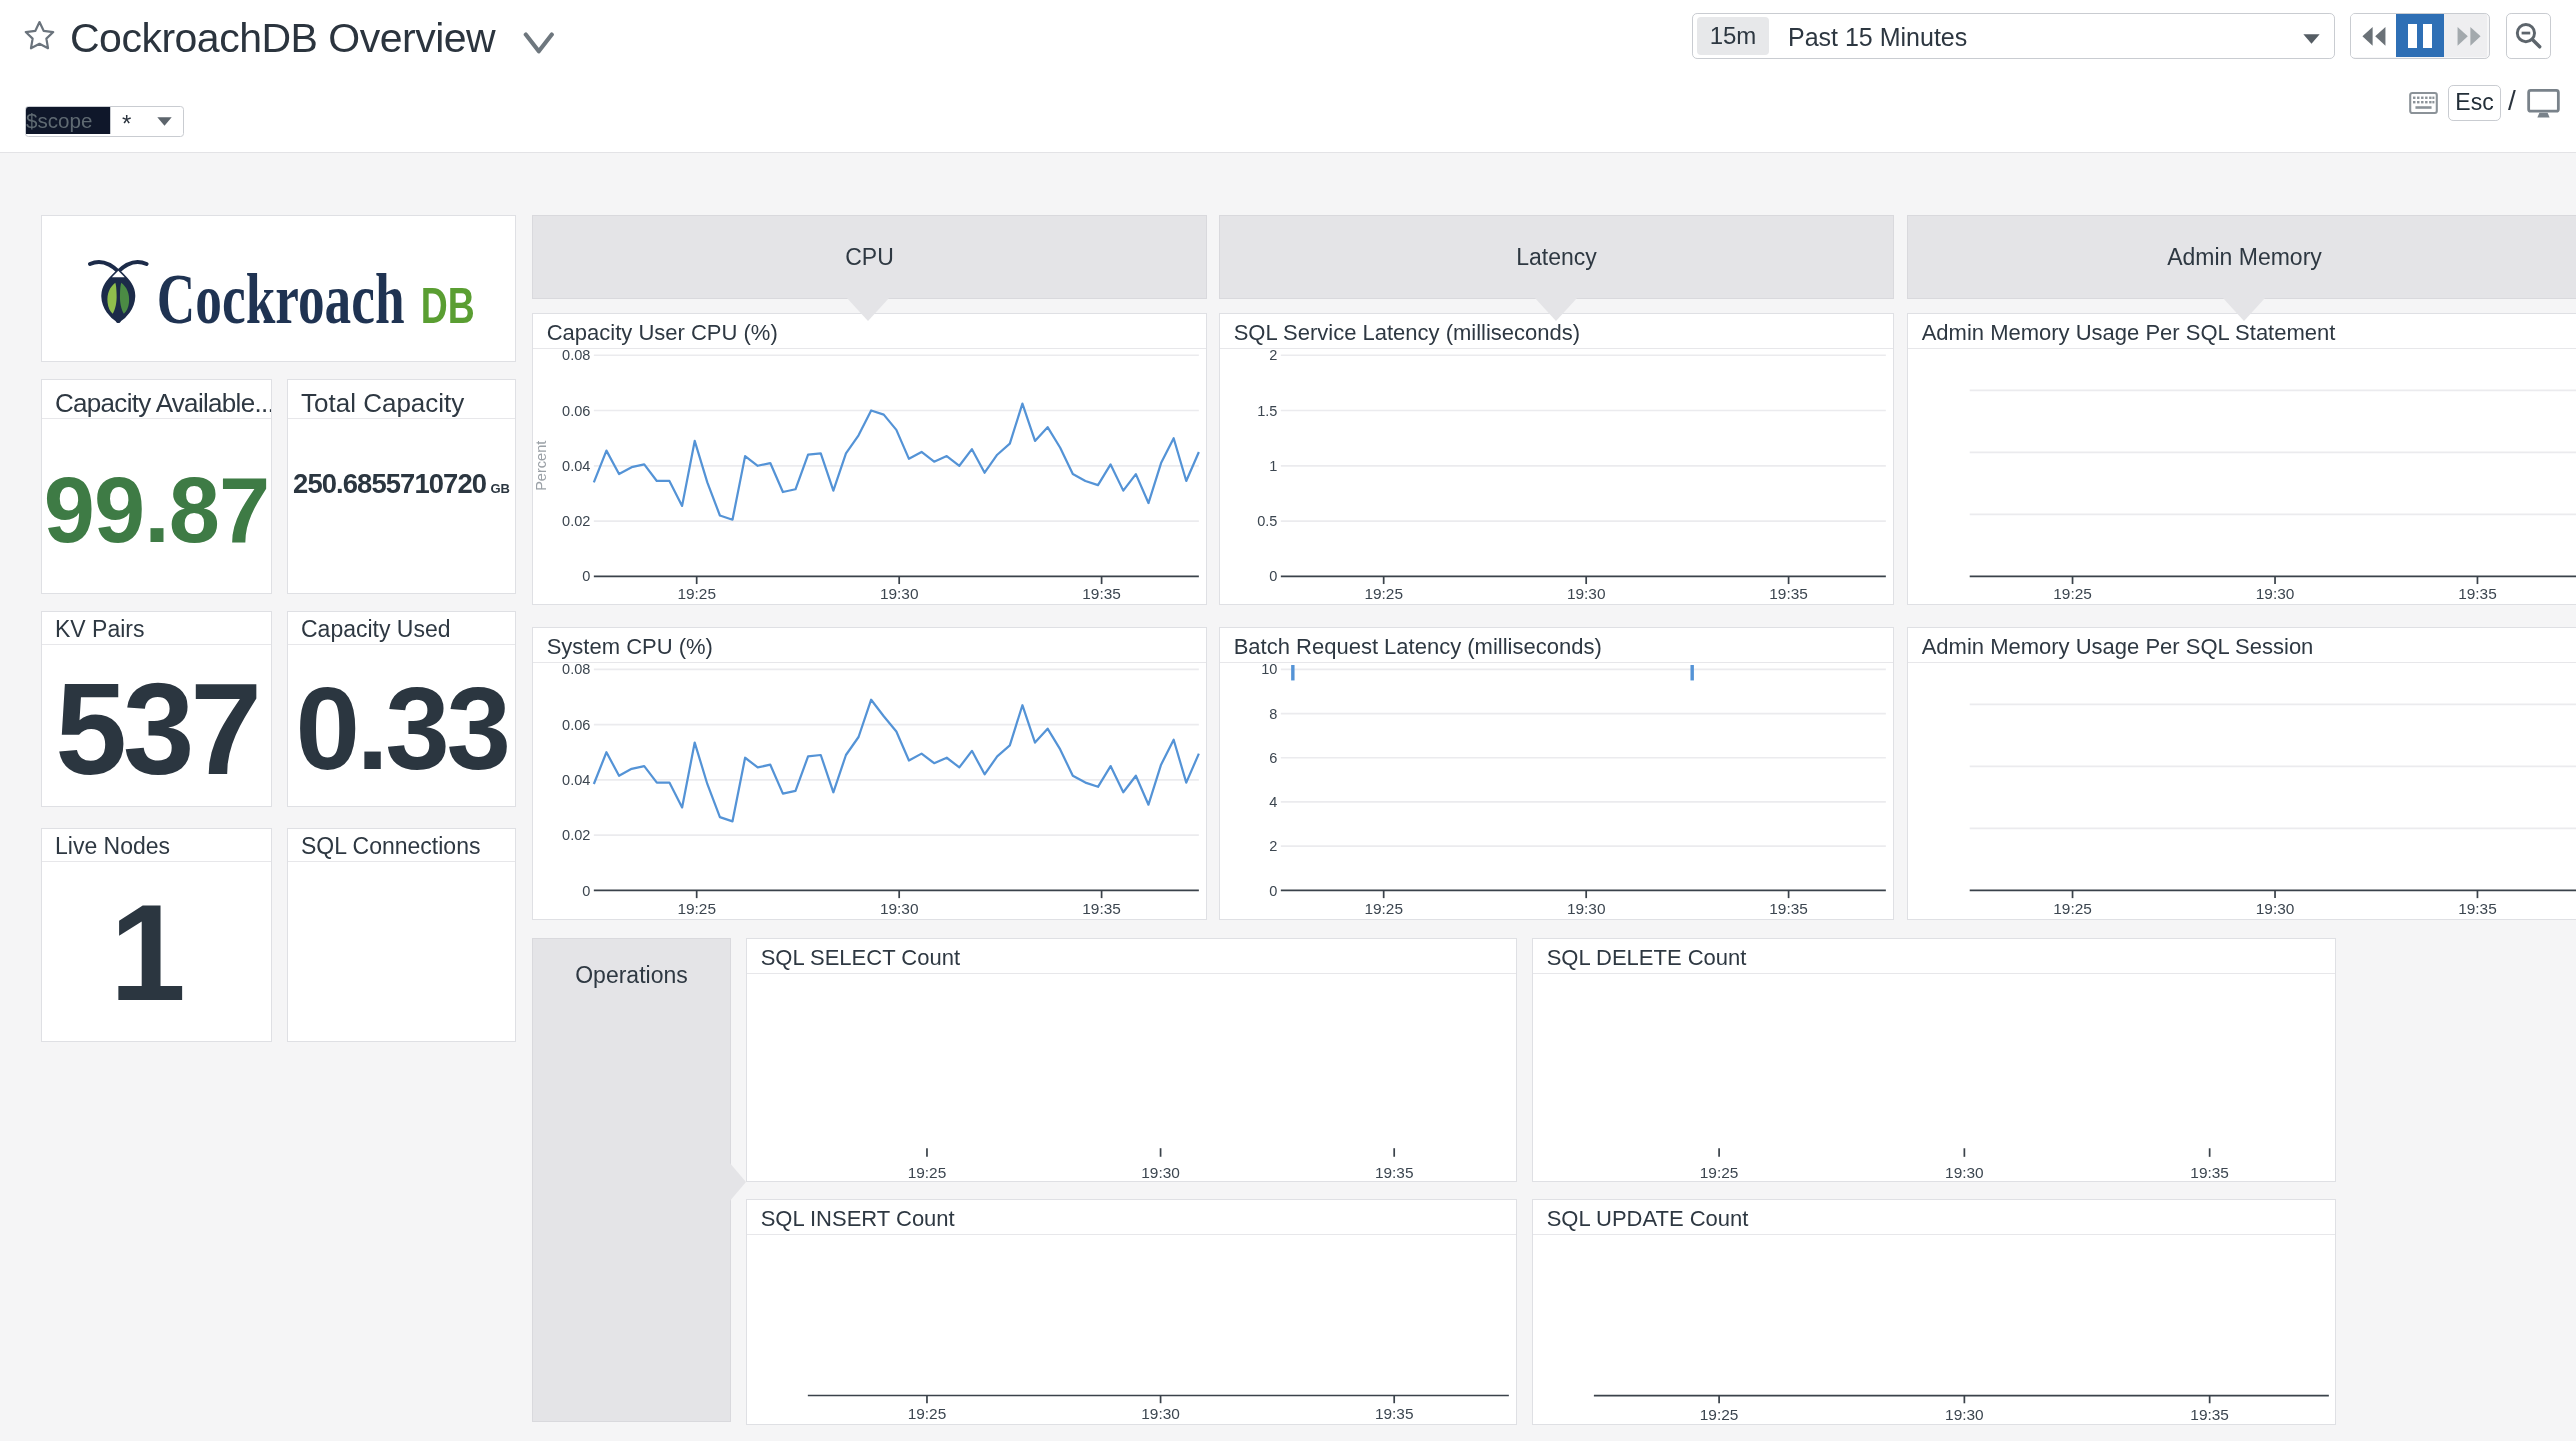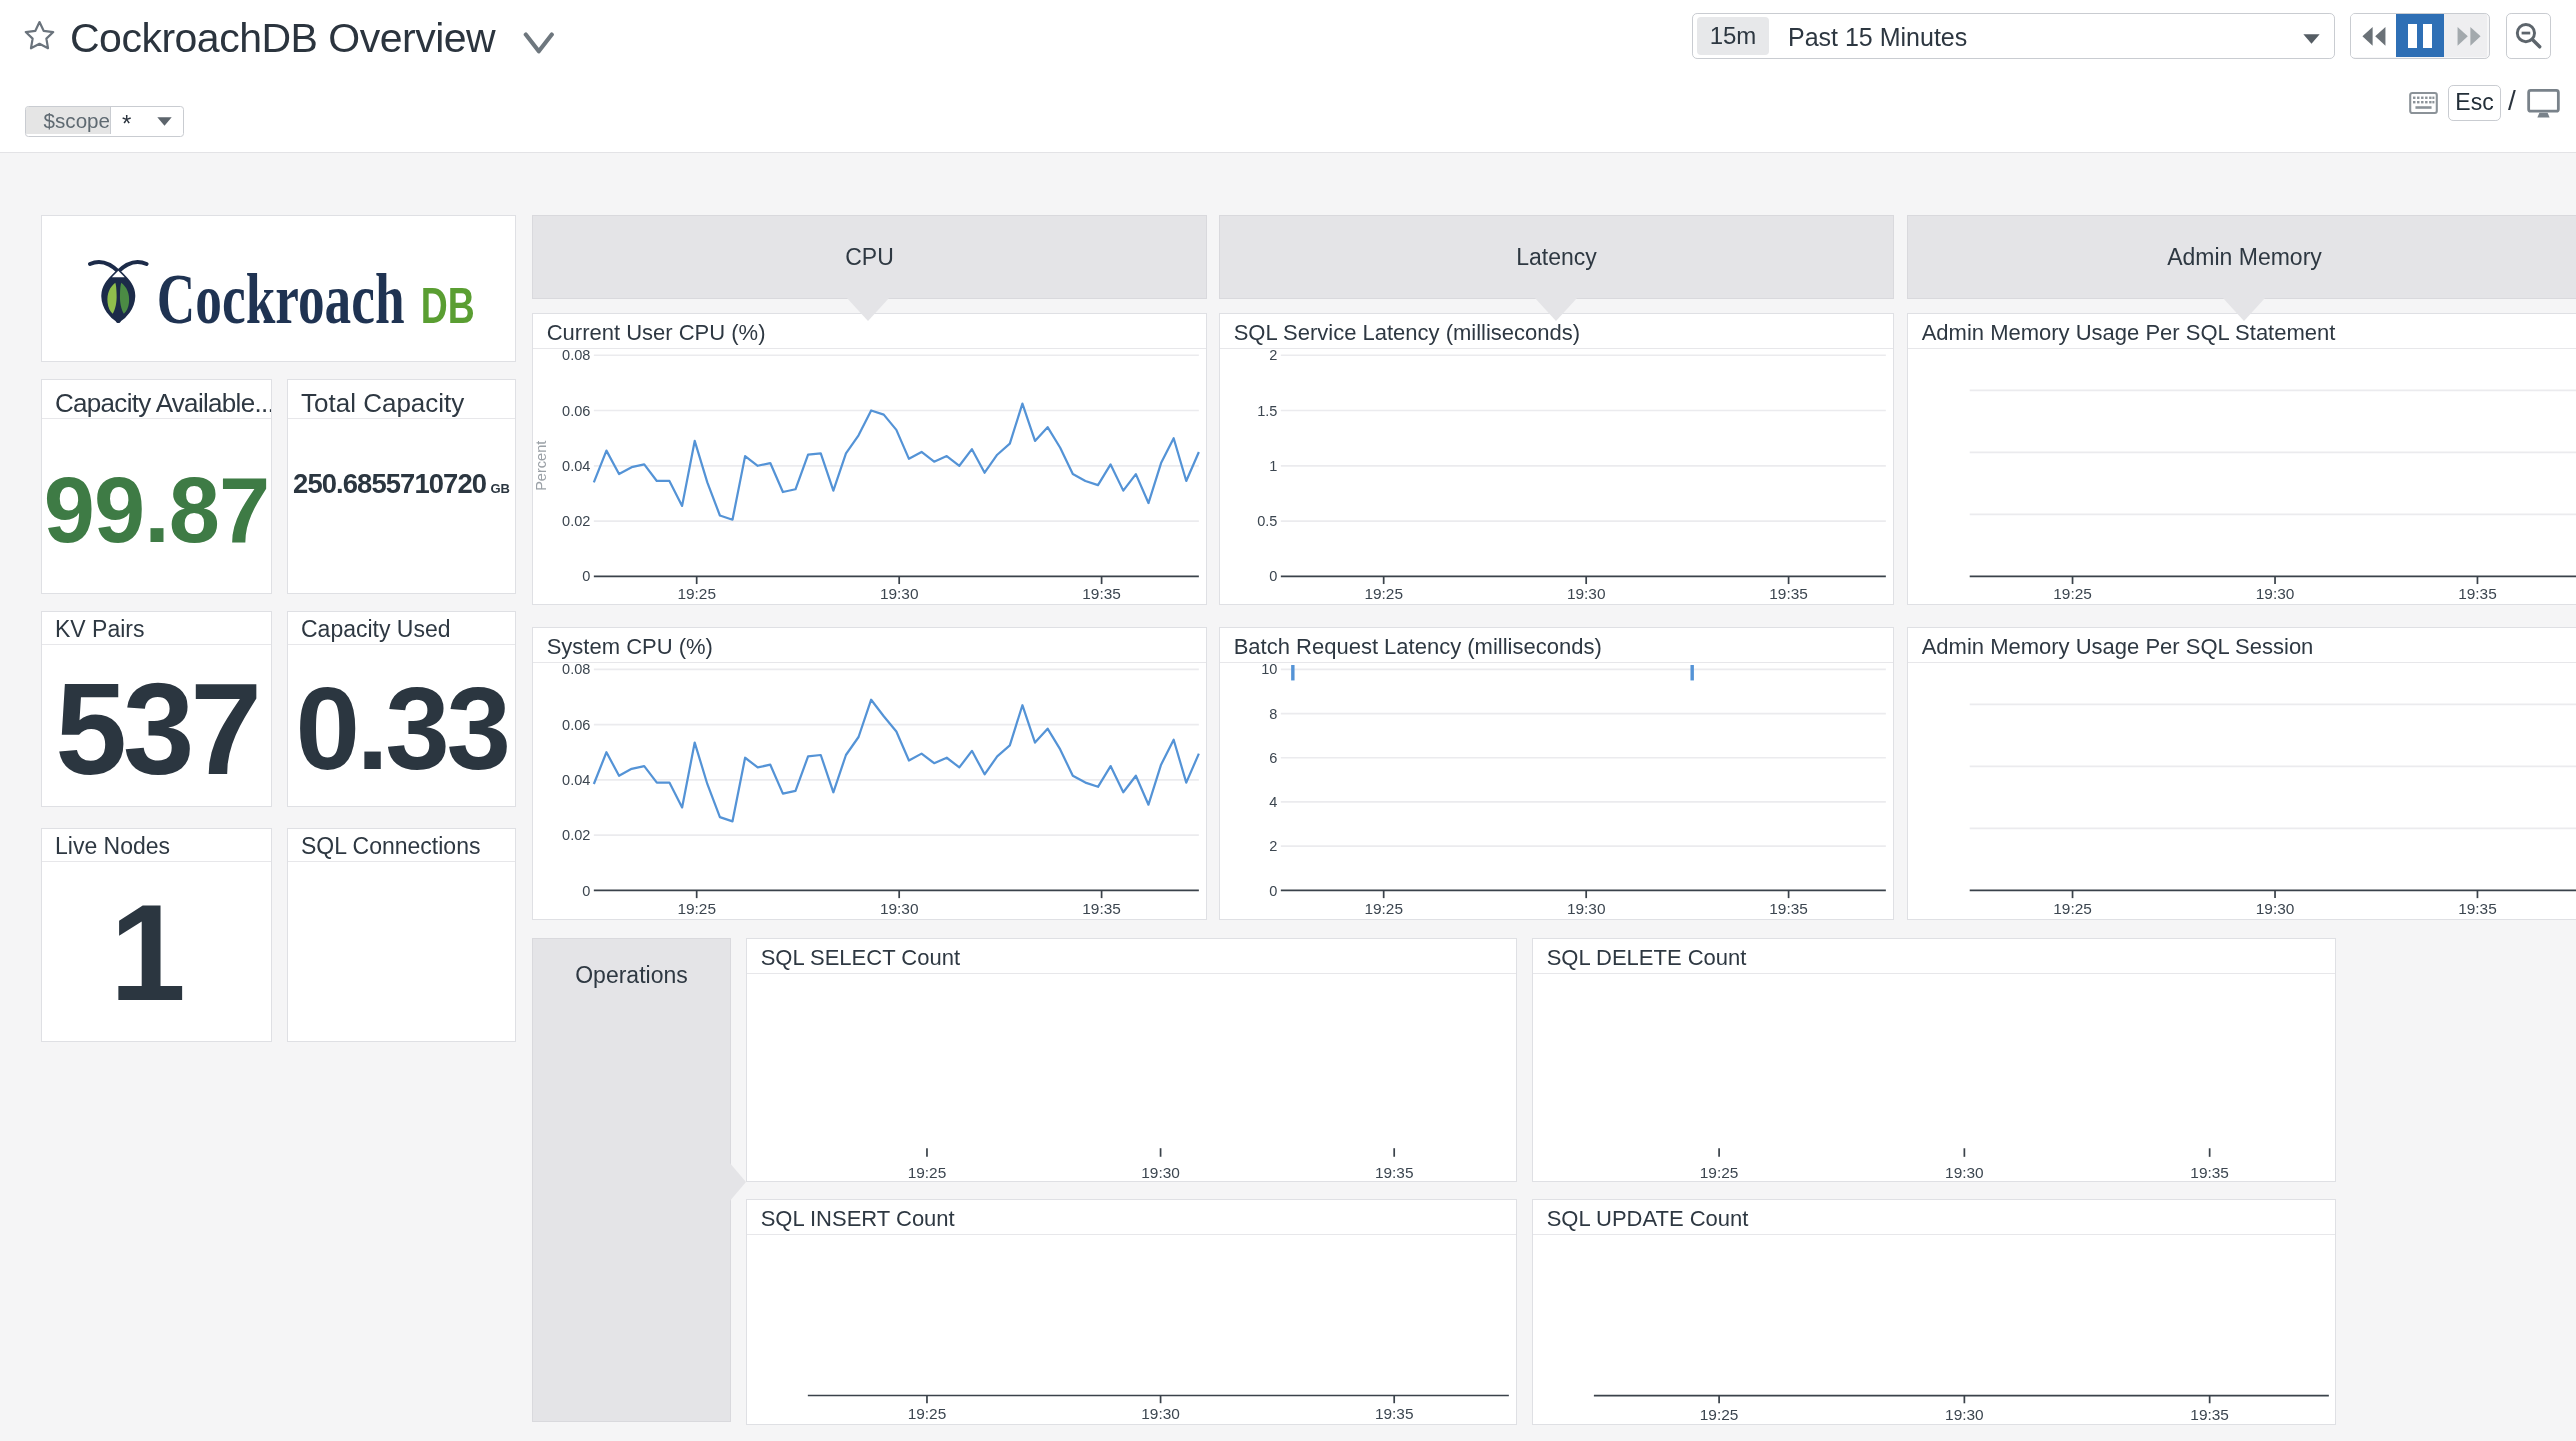--- a/index.html
+++ b/index.html
@@ -48,21 +48,21 @@
 <path d="M3 1 L15 12 L3 23 Z" fill="#a3a9ad"></path>
     <path d="M18 1 L30 12 L18 23 Z" fill="#a3a9ad"></path>
   </svg>
 <div class="abs" style="left:2506px;top:13px;width:45px;height:46px;background:#fff;border:1.7px solid #c9ccd1;border-radius:5.1px;z-index:3"></div>
 <svg class="abs" style="left:2513px;top:20.6px;z-index:4" width="31" height="31" viewBox="0 0 36 36">
 <circle cx="15" cy="14" r="10" fill="none" stroke="#5d656c" stroke-width="3.4"></circle>
 <line x1="10" y1="14" x2="20" y2="14" stroke="#5d656c" stroke-width="3.2"></line>
 <line x1="22.5" y1="21.5" x2="31" y2="30" stroke="#5d656c" stroke-width="4" stroke-linecap="round"></line>
   </svg>
 <div class="abs" style="left:25px;top:106px;width:159px;height:31px;border:1.7px solid #c9ccd1;border-radius:3.4px;background:#fff;z-index:3;overflow:hidden">
-<div style="position:absolute;left:0;top:0;width:85px;height:27.4px;background:#e5e5e5;border-right:1.7px solid #c9ccd1;font-size:20.6px;color:#5f6a72;text-align:right;line-height:27.4px">$scope</div>
+<div style="position:absolute;left:0;top:0;width:85px;height:27.4px;background:#0f172a;border-right:1.7px solid #c9ccd1;font-size:20.6px;color:#5f6a72;text-align:left;line-height:27.4px">$scope</div>
 <div style="position:absolute;left:96px;top:2.6px;font-size:24px;color:#2b343e">*</div>
 <svg style="position:absolute;left:130px;top:9.4px" width="17" height="11" viewBox="0 0 20 13">
       <path d="M1.5 1.5 L18.5 1.5 L10 11.5 Z" fill="#5d656c"></path>
     </svg>
 </div>
 <svg class="abs" style="left:2409px;top:90px;z-index:3" width="29" height="26" viewBox="0 0 36 32">
 <rect x="1.5" y="3.5" width="33" height="25" rx="2.5" fill="none" stroke="#8b9298" stroke-width="2.6"></rect>
 <g fill="#8b9298">
 <rect x="5" y="8" width="3" height="3"></rect>
       <rect x="10" y="8" width="3" height="3"></rect>
@@ -122,21 +122,21 @@
 <div class="card" style="left:287px;top:828px;width:229px;height:214px">
     <div class="shdr" style="height:33px;font-size:23px;padding-top:4.3px">SQL Connections</div>
   </div>
 <div class="grouphdr" style="left:532px;top:215px;width:675px;height:84px">CPU</div>
 <div class="notchD" style="left:847px;top:298px"></div>
 <div class="grouphdr" style="left:1219px;top:215px;width:675px;height:84px">Latency</div>
 <div class="notchD" style="left:1535px;top:298px"></div>
 <div class="grouphdr" style="left:1907px;top:215px;width:675px;height:84px">Admin Memory</div>
 <div class="notchD" style="left:2223px;top:298px"></div>
 <div class="card" style="left:532px;top:313px;width:675px;height:292px">
-    <div class="ctitle">Current User CPU (%)</div>
+    <div class="ctitle">Capacity User CPU (%)</div>
     <svg style="left:0;top:0" width="671" height="289" viewBox="0 0 783 337">
       <line x1="71" y1="48.0" x2="777" y2="48.0" stroke="#ebebee" stroke-width="2"></line>
       <line x1="71" y1="112.5" x2="777" y2="112.5" stroke="#ebebee" stroke-width="2"></line>
       <line x1="71" y1="177.0" x2="777" y2="177.0" stroke="#ebebee" stroke-width="2"></line>
       <line x1="71" y1="241.5" x2="777" y2="241.5" stroke="#ebebee" stroke-width="2"></line>
       <line x1="71" y1="306" x2="777" y2="306" stroke="#3a424a" stroke-width="2"></line>
       <line x1="191.0" y1="306" x2="191.0" y2="315" stroke="#3a424a" stroke-width="2"></line>
       <text x="191.0" y="333" font-size="18" fill="#3c4650" text-anchor="middle">19:25</text>
       <line x1="427.3" y1="306" x2="427.3" y2="315" stroke="#3a424a" stroke-width="2"></line>
       <text x="427.3" y="333" font-size="18" fill="#3c4650" text-anchor="middle">19:30</text>

